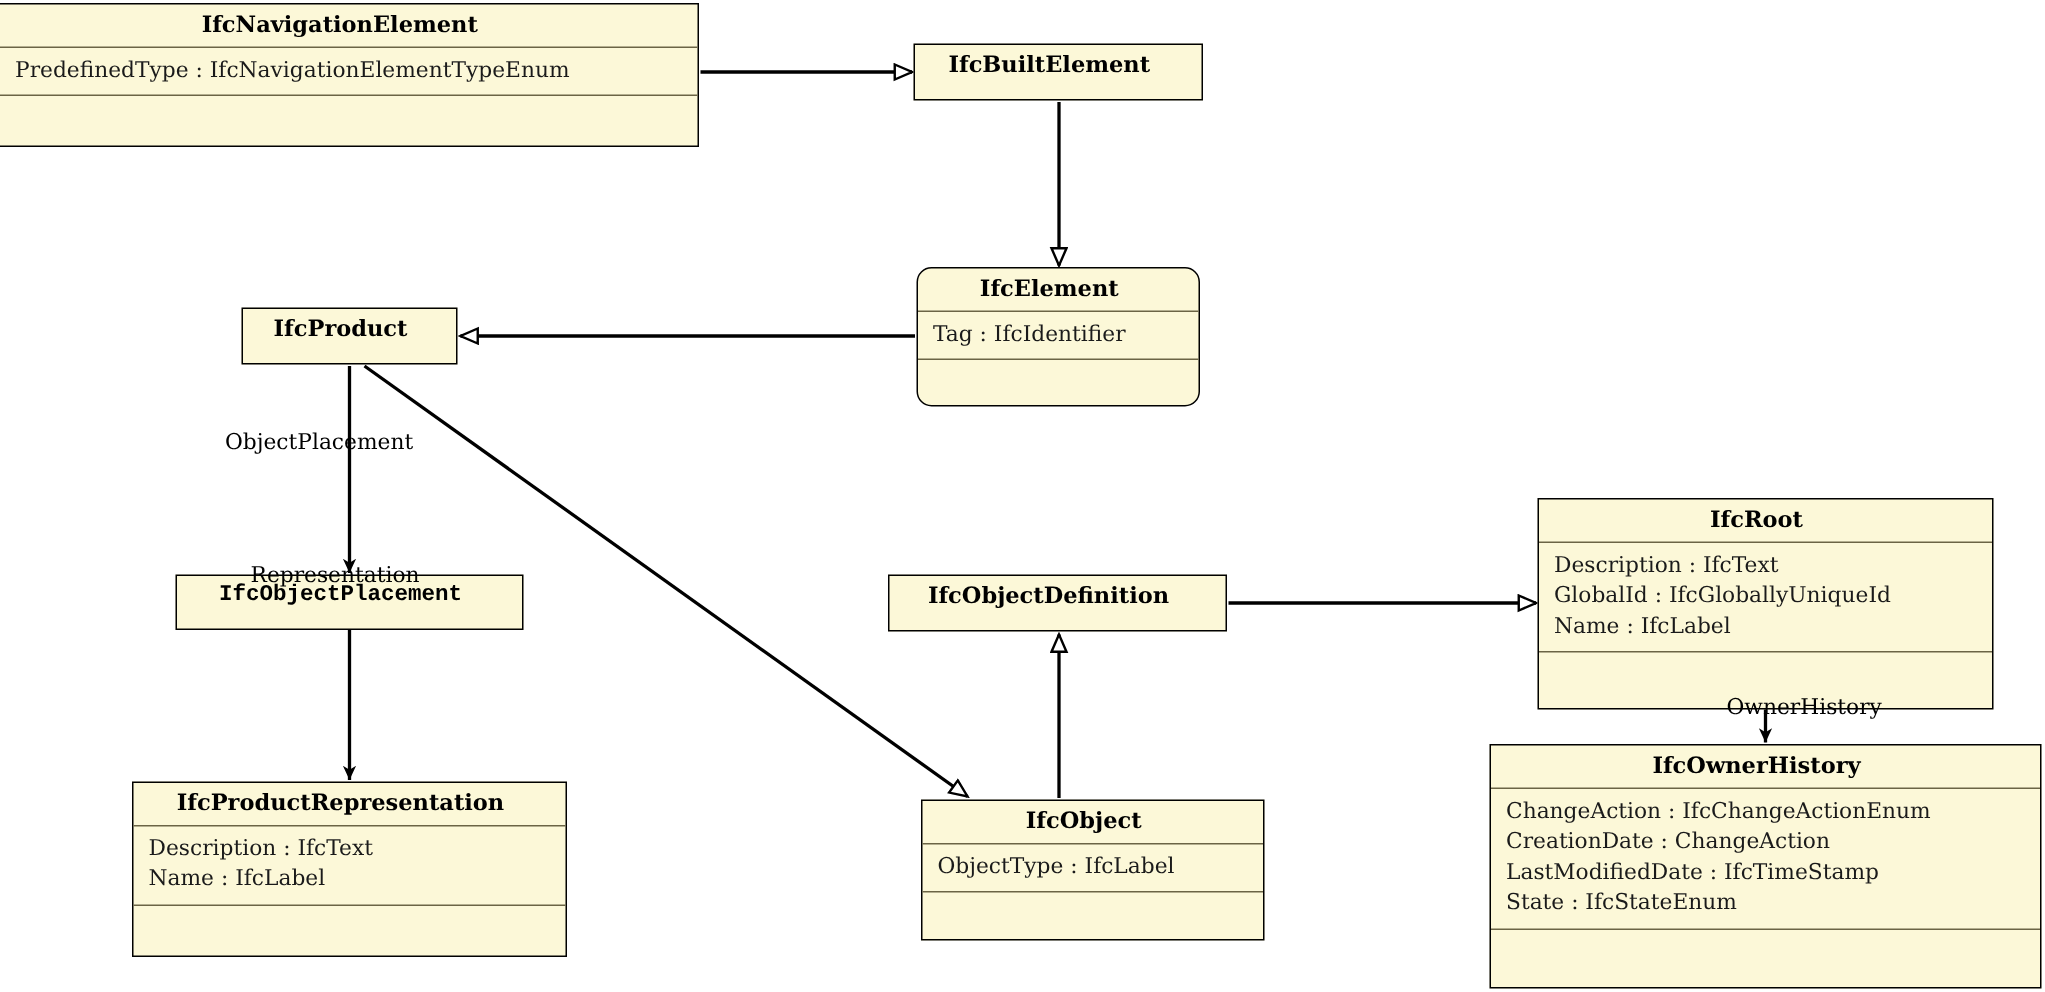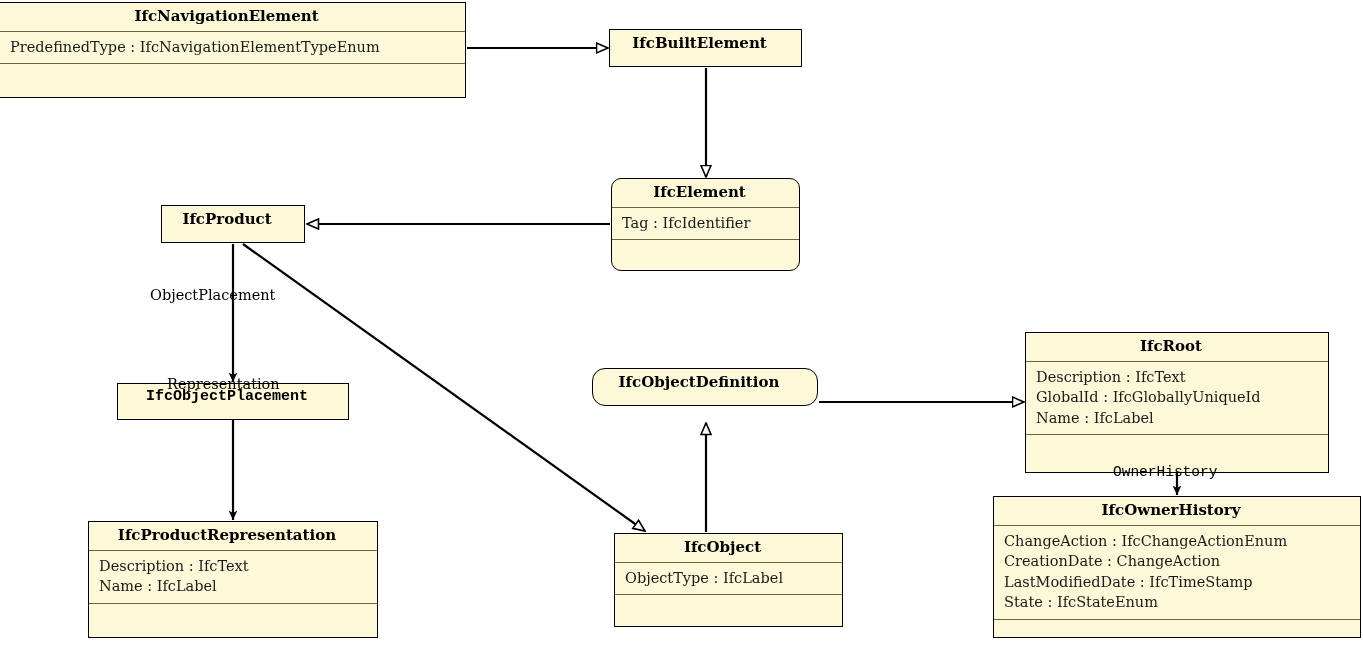--- a/index.html
+++ b/index.html
@@ -123,21 +123,21 @@
 
     <g>
       <line x1="1177" y1="459" x2="1177" y2="495" stroke="#000000" stroke-width="2.2" marker-end="url(#solidArrow3)"></line>
     </g>
   </svg>
 
   <div class="edge-label" style="left:150px; top:288px;">ObjectPlacement</div>
 
   <div class="edge-label" style="left:167px; top:377px;">Representation</div>
 
-  <div class="edge-label" style="left:1113px; top:465px;font-family:Liberation Mono, monospace;">OwnerHistory</div>
+  <div class="edge-label" style="left:1151px; top:465px;">OwnerHistory</div>
 
   <div class="uml-class clip-left" style="left:0px; top:2px; width:466px; height:96px;">
     <div class="uml-name">IfcNavigationElement</div>
     <div class="uml-attrs">
       <div class="uml-attr">PredefinedType : IfcNavigationElementTypeEnum</div>
     </div>
     <div class="uml-ops"></div>
   </div>
 
   <div class="uml-class" style="left:609px; top:29px; width:193px; height:38px;">
@@ -153,21 +153,21 @@
   </div>
 
   <div class="uml-class" style="left:161px; top:205px; width:144px; height:38px;">
     <div class="uml-name">IfcProduct</div>
   </div>
 
   <div class="uml-class" style="left:117px; top:383px; width:232px; height:37px;font-family:Liberation Mono, monospace;">
     <div class="uml-name">IfcObjectPlacement</div>
   </div>
 
-  <div class="uml-class" style="left:592px; top:368px; width:226px; height:38px;border-radius:13px;">
+  <div class="uml-class" style="left:592px; top:383px; width:226px; height:38px;">
     <div class="uml-name">IfcObjectDefinition</div>
   </div>
 
   <div class="uml-class" style="left:1025px; top:332px; width:304px; height:141px;">
     <div class="uml-name">IfcRoot</div>
     <div class="uml-attrs">
       <div class="uml-attr">Description : IfcText</div>
       <div class="uml-attr">GlobalId : IfcGloballyUniqueId</div>
       <div class="uml-attr">Name : IfcLabel</div>
     </div>
@@ -184,21 +184,21 @@
   </div>
 
   <div class="uml-class" style="left:591px; top:533px; width:229px; height:94px;margin-left:23px;">
     <div class="uml-name">IfcObject</div>
     <div class="uml-attrs">
       <div class="uml-attr">ObjectType : IfcLabel</div>
     </div>
     <div class="uml-ops"></div>
   </div>
 
-  <div class="uml-class" style="left:993px; top:496px; width:368px; height:142px;">
+  <div class="uml-class" style="left:993px; top:496px; width:368px; height:163px;">
     <div class="uml-name">IfcOwnerHistory</div>
     <div class="uml-attrs">
       <div class="uml-attr">ChangeAction : IfcChangeActionEnum</div>
       <div class="uml-attr">CreationDate : ChangeAction</div>
       <div class="uml-attr">LastModifiedDate : IfcTimeStamp</div>
       <div class="uml-attr">State : IfcStateEnum</div>
     </div>
     <div class="uml-ops"></div>
   </div>
 

